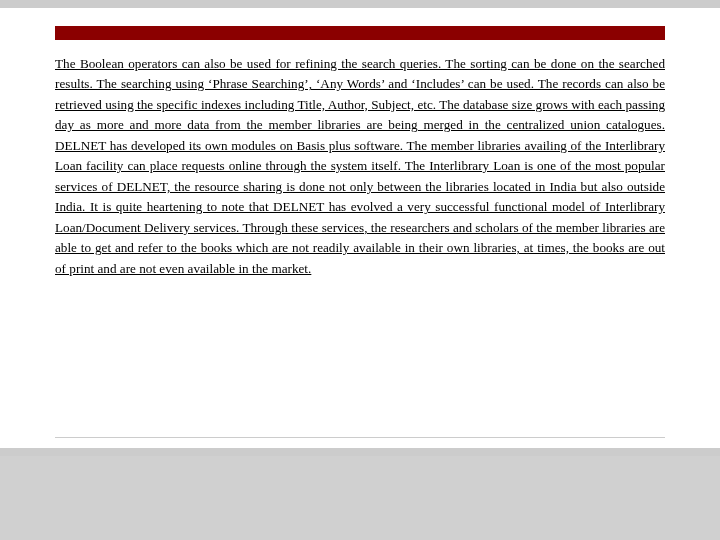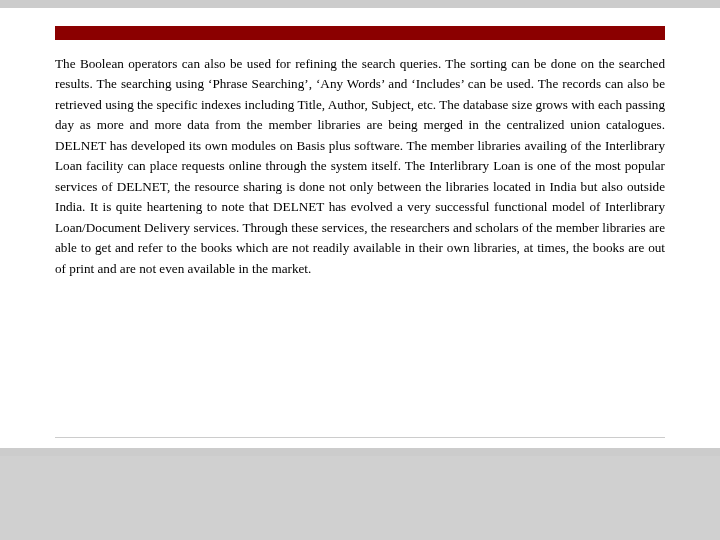--- a/index.html
+++ b/index.html
@@ -16,20 +16,21 @@
       overflow: hidden;
     }
 
     .slide-container {
       width: 720px;
       height: 456px;
       background-color: #ffffff;
       position: relative;
       display: flex;
       flex-direction: column;
+      text-decoration: underline;
     }
 
     .top-bar {
       width: 100%;
       height: 8px;
       background-color: #cccccc;
     }
 
     .red-bar {
       margin: 18px 55px 0 55px;

